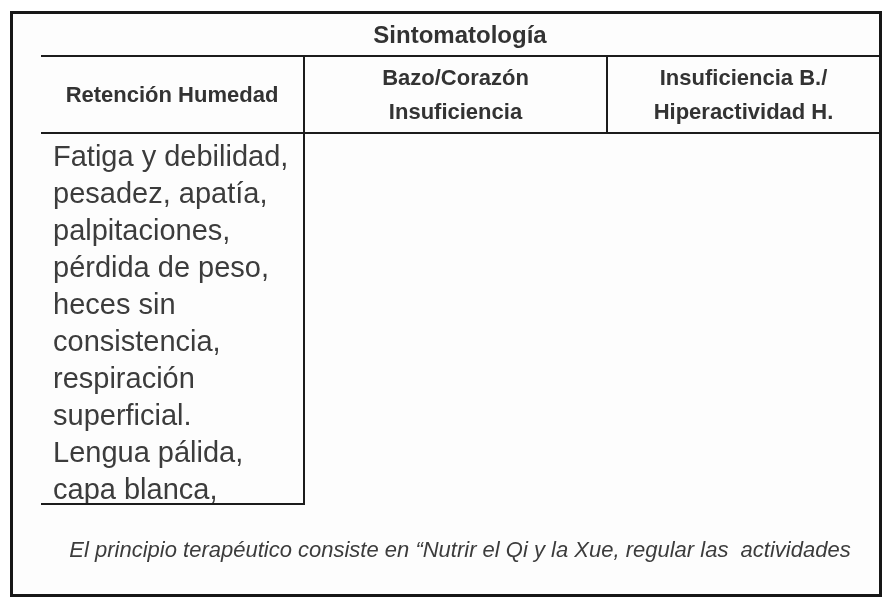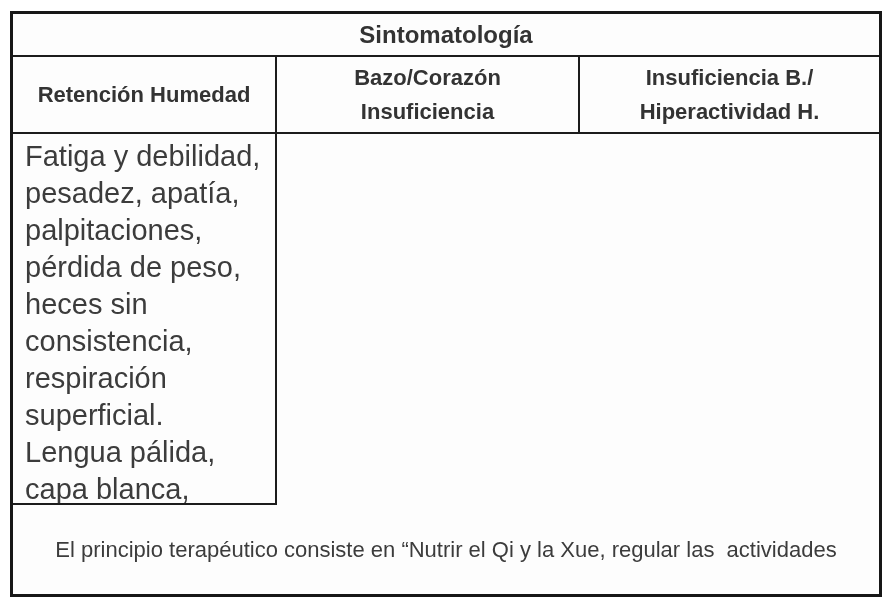--- a/index.html
+++ b/index.html
@@ -15,20 +15,21 @@
     left: 10px;
     top: 11px;
     width: 872px;
     height: 586px;
     box-sizing: border-box;
     border: 3px solid #171717;
     background: #fdfdfd;
     display: grid;
     grid-template-columns: 264px 303px 1fr;
     grid-template-rows: 43px 77px 1fr 89px;
+    padding-left: 28px;
   }
   .cell {
     box-sizing: border-box;
     color: #3a3a3a;
   }
   .title-row {
     grid-column: 1 / 4;
     border-bottom: 2px solid #1c1c1c;
     display: flex;
     align-items: center;
@@ -67,20 +68,21 @@
     grid-column: 1 / 4;
     display: flex;
     flex-direction: column;
     align-items: center;
     justify-content: center;
     text-align: center;
     font-size: 22px;
     line-height: 37px;
     color: #3c3c3c;
     padding: 2px 8px;
+    font-style: italic;
   }
   .footer-line {
     white-space: pre-wrap;
   }
 </style>
 </head>
 <body>
 
 <div class="table-wrap">
 

